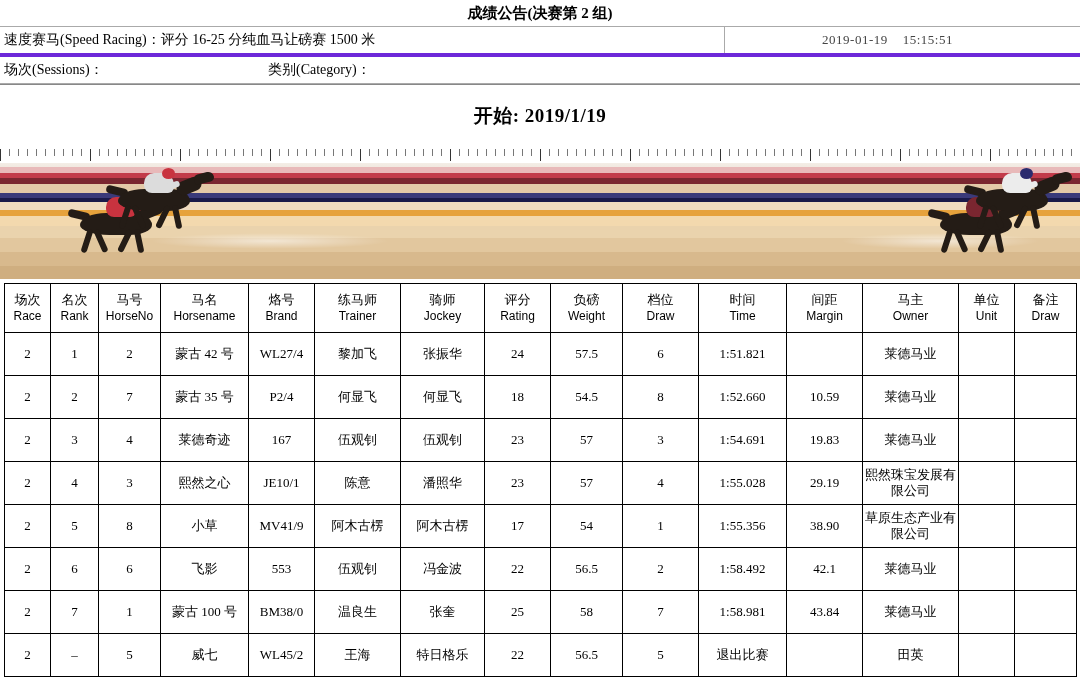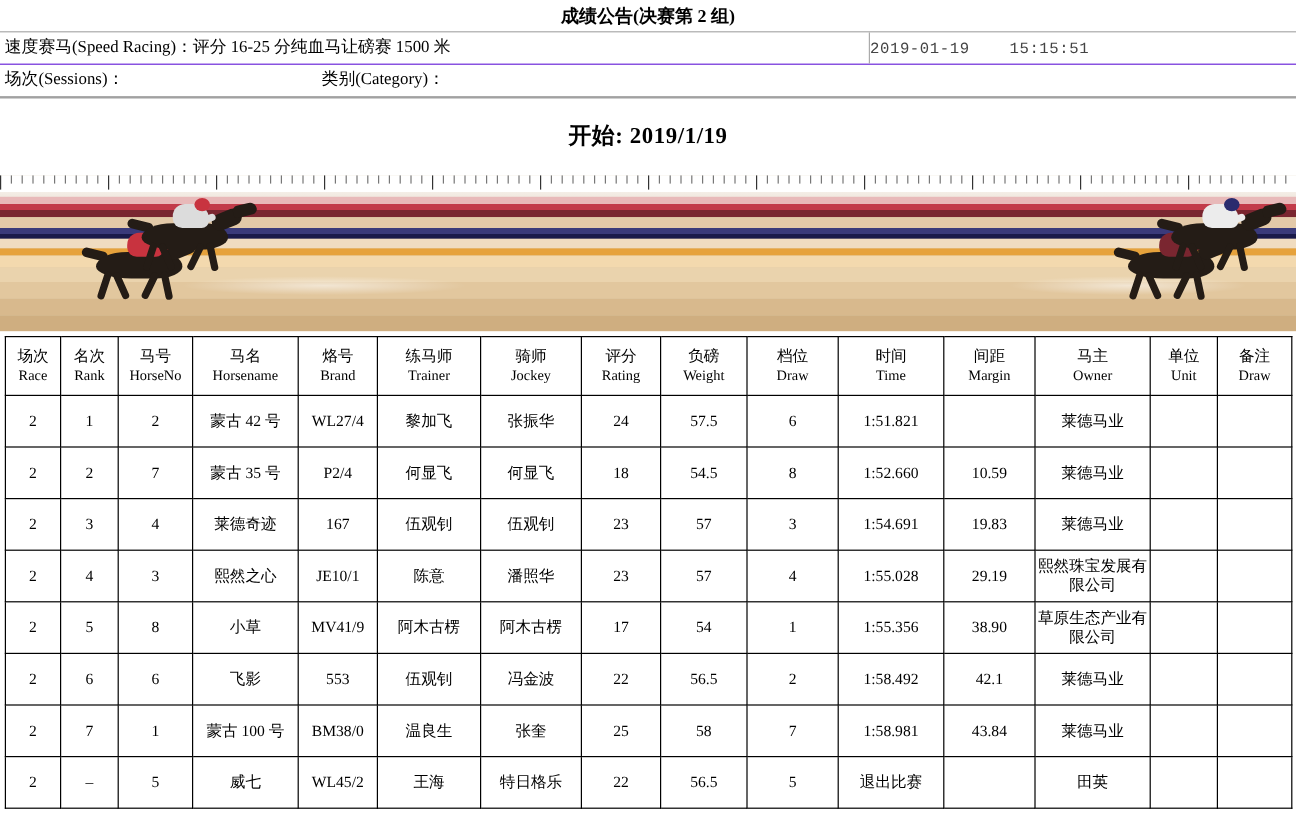--- a/index.html
+++ b/index.html
@@ -33,36 +33,36 @@
     align-items: center;
     justify-content: center;
     font-size: 15px;
     font-weight: bold;
     border-bottom: 1px solid #aaa;
   }
   .info-row {
     display: flex;
     height: 26px;
     align-items: center;
-    border-bottom: 1px solid #6d28d9;
+    border-bottom: 4px solid #6d28d9;
     font-size: 14px;
   }
   .info-left {
     flex: 0 0 720px;
     padding-left: 4px;
     white-space: nowrap;
     border-right: 1px solid #aaa;
     line-height: 26px;
   }
   .info-right {
     flex: 1;
-    text-align: left;
+    text-align: center;
     padding-right: 30px;
     color: #444;
-    font-family: Liberation Mono, monospace;
+    font-family: Liberation Serif, serif;
     font-size: 13px;
     letter-spacing: 0.5px;
   }
   .session-row {
     display: flex;
     height: 26px;
     align-items: flex-end;
     font-size: 14px;
     border-bottom: 1px solid #aaa;
   }
@@ -225,21 +225,21 @@
     vertical-align: middle;
     font-size: 13px;
     padding: 2px 1px;
   }
   table.results thead th {
     height: 44px;
     font-weight: normal;
     line-height: 1.25;
   }
   .th-cn { font-family: "Liberation Serif", serif; font-size: 13px; display: block; }
-  .th-en { font-family: Liberation Serif, serif; font-size: 12px; display: block; }
+  .th-en { font-family: Liberation Sans, sans-serif; font-size: 12px; display: block; }
   table.results tbody td {
     height: 38px;
     font-family: "Liberation Serif", serif;
   }
   td.num {
     font-family: "Liberation Mono", monospace;
     font-size: 13px;
   }
   td.owner-wrap {
     font-size: 12px;

